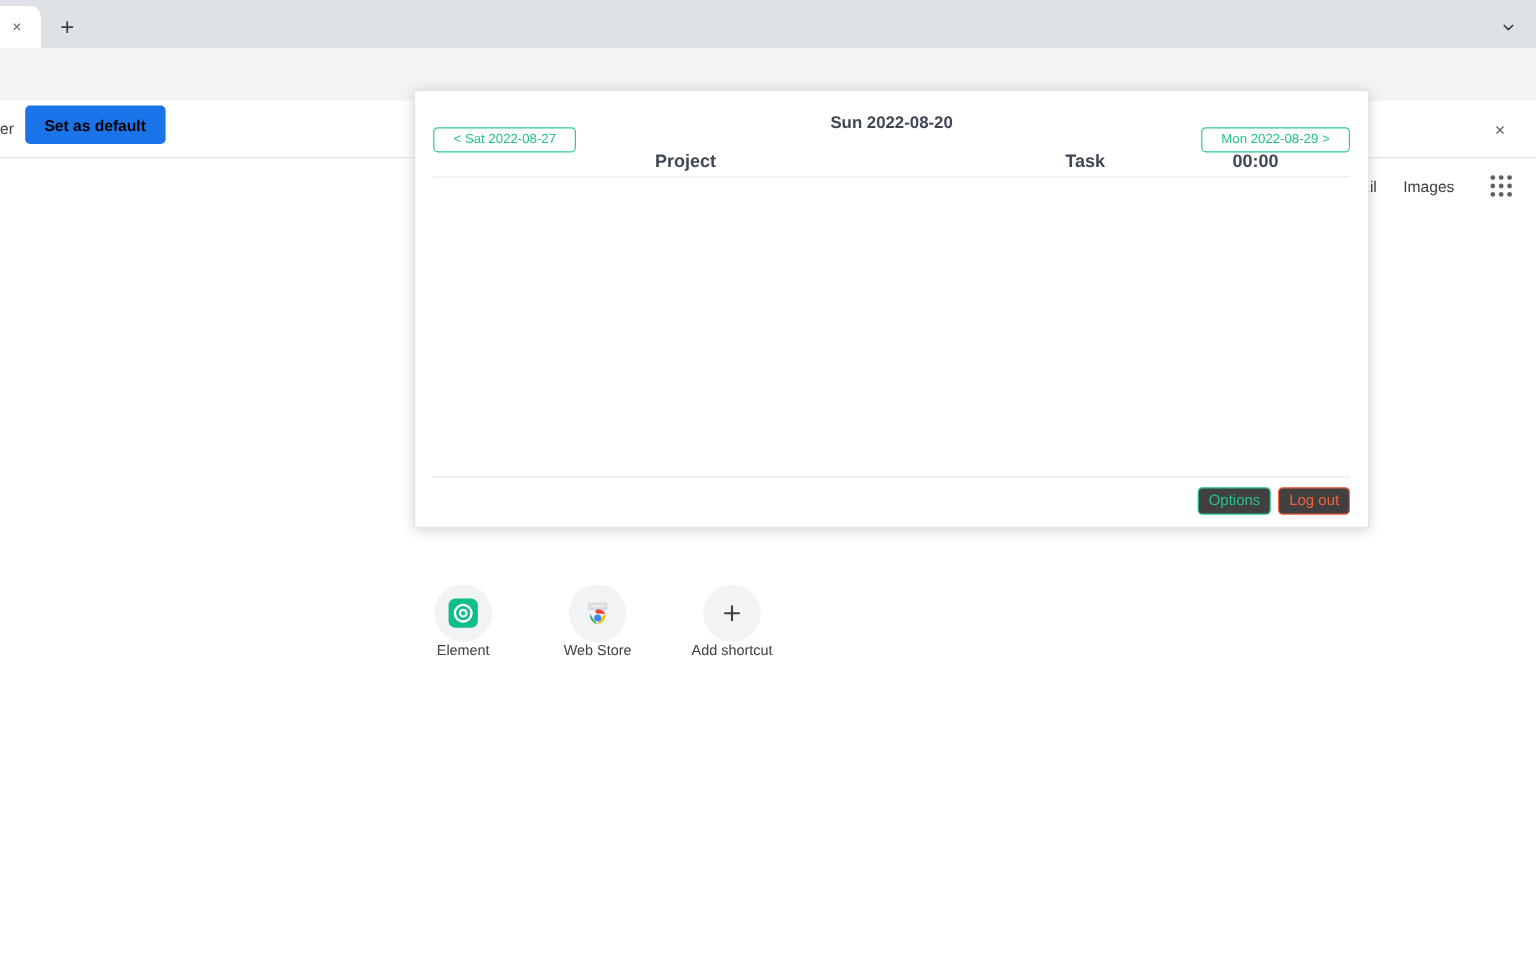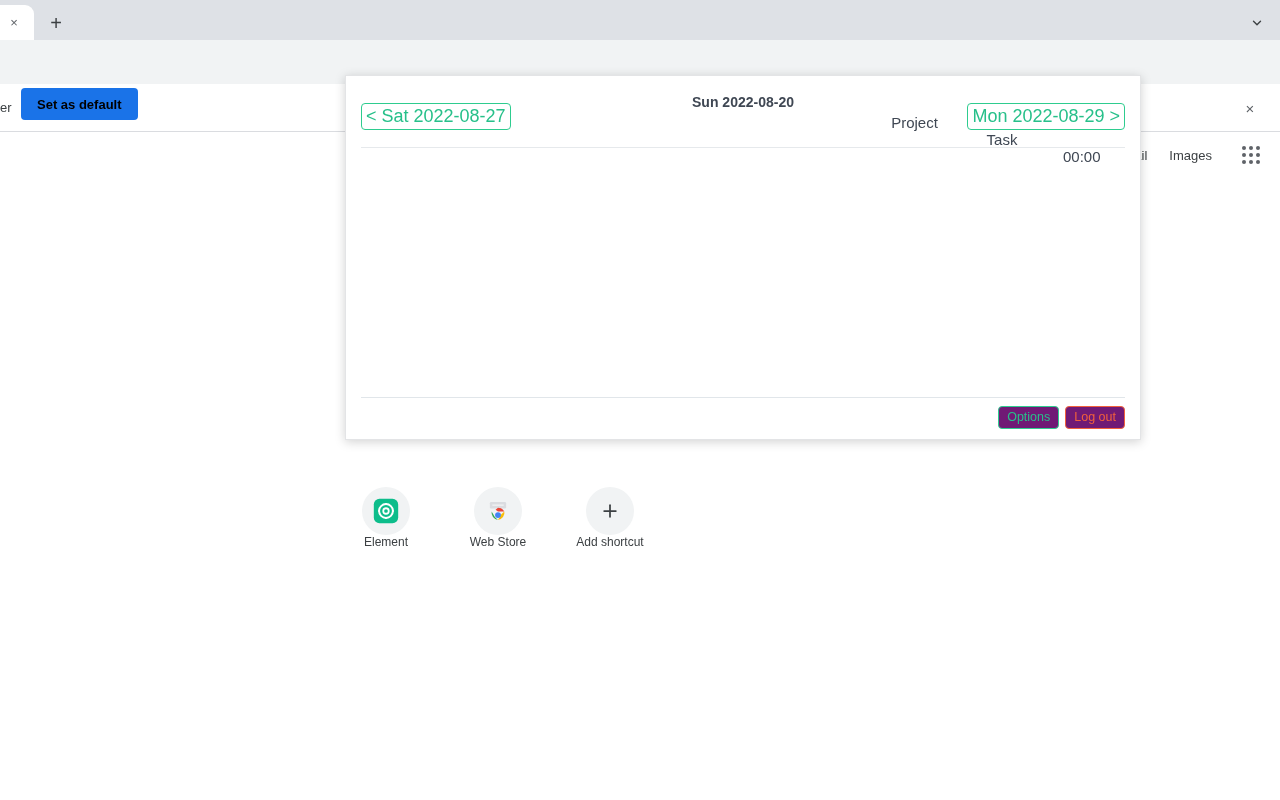--- a/index.html
+++ b/index.html
@@ -159,36 +159,35 @@
   }
   #popup-header {
     position: relative; height: 24px;
     display: flex; align-items: center; justify-content: space-between;
   }
   .datebtn {
     border: 1px solid #2ecc8f; color: #27c08a;
     background: #fff;
     border-radius: 4px;
     font-family: "Liberation Sans", sans-serif;
-    font-size: 18px;
-    padding: 3px 4px;
+    font-size: 11px;
+    padding: 3px 16px;
     line-height: 1.1;
     margin-top: 29px;
   }
   #today-label {
     position: absolute; left: 0; right: 0; text-align: center;
     font-size: 14px; font-weight: bold; color: #3f4753;
   }
   #col-headers {
     display: flex; align-items: flex-end;
     height: 34px;
     border-bottom: 1px solid #e6e9ec;
-    font-size: 15px; font-weight: normal; color: #3f4753;
+    font-size: 15px; font-weight: bold; color: #3f4753;
     padding-bottom: 4px;
-    flex-direction: column;
   }
   .ch-project { width: 421px; text-align: center; }
   .ch-task { width: 246px; text-align: center; }
   .ch-time { width: 62px; }
   .ch-spacer { width: 36px; }
 
   #entry-row {
     display: flex; align-items: center; gap: 5px;
     margin-top: 10px;
   }
@@ -206,21 +205,21 @@
   #f-task { width: 241px; }
   #f-time { width: 55px; }
   #f-del { width: 33px; justify-content: center; }
 
   #popup-footer {
     position: absolute; left: 15px; right: 15px; bottom: 10px;
   }
   #footer-divider { border-top: 1px solid #e1e6ea; margin-bottom: 8px; }
   #footer-btns { display: flex; justify-content: flex-end; gap: 6px; }
   .footbtn {
-    background: #701a75;
+    background: #404040;
     border-radius: 4px;
     font-family: "Liberation Sans", sans-serif;
     font-size: 12.5px;
     padding: 3px 8px; line-height: 1.2;
   }
   .footbtn.green { border: 1px solid #2ecc8f; color: #27c08a; }
   .footbtn.orange { border: 1px solid #f2603c; color: #f2603c; }
 </style>
 </head>
 <body>

